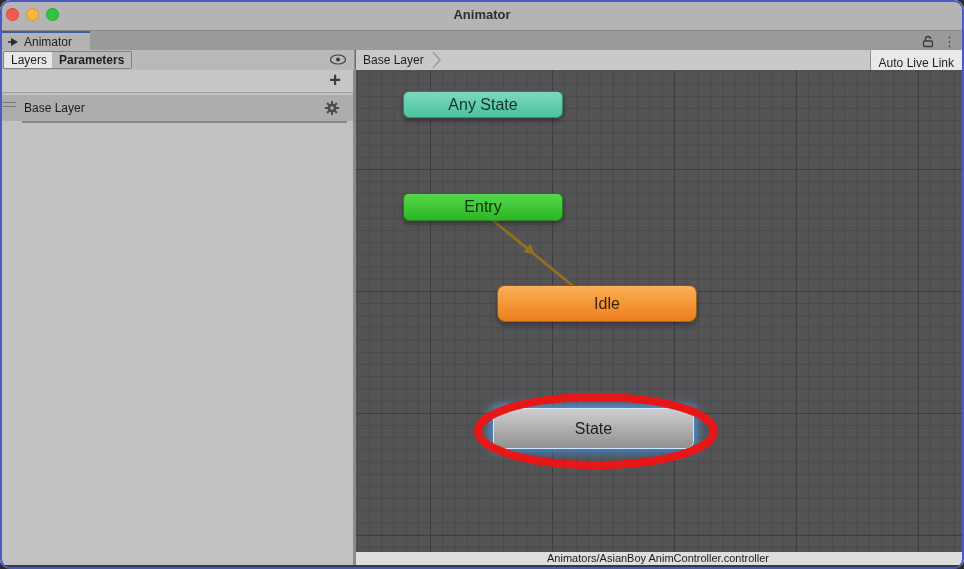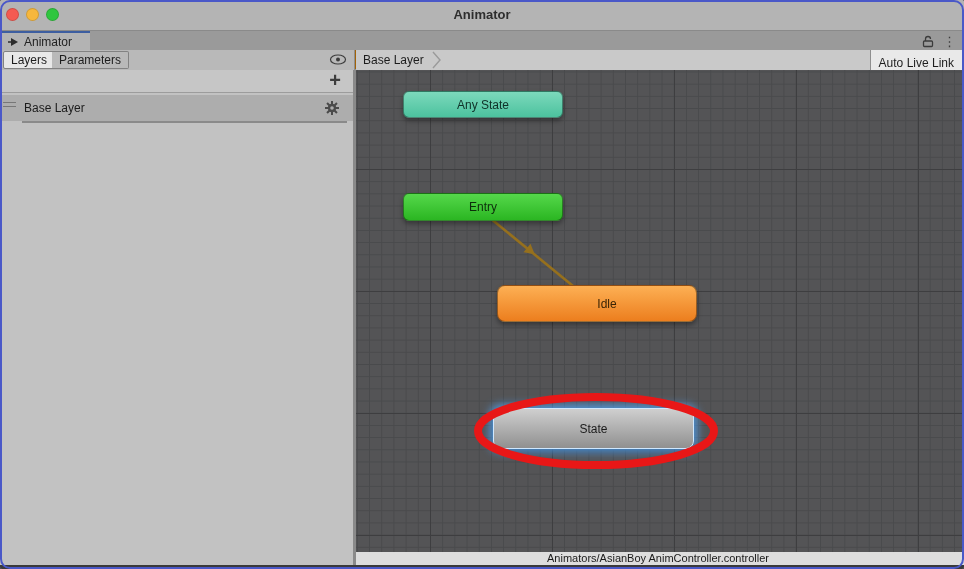--- a/index.html
+++ b/index.html
@@ -1,19 +1,19 @@
 <!DOCTYPE html>
 <html><head>
 <meta charset="utf-8">
 <style>
   * { margin:0; padding:0; box-sizing:border-box; }
   html,body { width:964px; height:569px; font-family:"Liberation Sans", sans-serif; background:#2b2b2b; }
   #window {
     position:relative; width:964px; height:569px; overflow:hidden;
-    background:#b5b5b5; border-radius:2px;
+    background:#b5b5b5; border-radius:10px;
   }
   
   #window::after {
     content:""; position:absolute; inset:0; border:2px solid #4a58c8;
     border-radius:10px; pointer-events:none; z-index:60;
   }
 
   
   .titlebar { position:absolute; left:0; top:0; width:964px; height:30px; background:#b4b4b4; }
   .lights { position:absolute; left:6px; top:8px; display:flex; gap:7px; }
@@ -35,21 +35,21 @@
 
   
   .toolbar { position:absolute; left:0; top:50px; width:768px; height:20px; background:#a16207; border-bottom:1px solid #8f8f8f; }
   .toolbar-left { position:absolute; left:0; top:0; width:355px; height:20px; background:#b9b9b9; border-right:1px solid #8f8f8f; }
   .mini-tab {
     position:absolute; top:1px; height:18px; display:flex; align-items:center; padding:0 7px;
     font-size:12px; color:#1d1d1d; border:1px solid #828282; background:#b9b9b9;
   }
   .mini-tab.active { background:#e8e8e8; }
   .mini-tab.layers { left:3px; border-radius:2px 0 0 2px; }
-  .mini-tab.params { left:52px; border-left:none; border-radius:0 2px 2px 0; }
+  .mini-tab.params { left:52px; border-left:none; border-radius:0 2px 2px 0;font-weight:bold; }
   .eye { position:absolute; right:7px; top:3px; }
   .toolbar-right { position:absolute; left:356px; top:0; width:608px; height:20px; background:#c9c9c9; }
   .breadcrumb { position:absolute; left:7px; top:0; height:20px; display:flex; align-items:center; font-size:12px; color:#1d1d1d; }
   .crumb-chev { margin-left:8px; }
   .auto-live {
     position:absolute; right:2px; top:0; height:20px; padding:0 8px; display:flex; align-items:flex-end;
     background:#e9e9e9; border-left:1px solid #8f8f8f; font-size:12px; color:#1d1d1d;
   }
 
   
@@ -71,21 +71,21 @@
     background-image:
       linear-gradient(#3e3e40 1px, transparent 1px),
       linear-gradient(90deg, #3e3e40 1px, transparent 1px),
       linear-gradient(#494a4c 1px, transparent 1px),
       linear-gradient(90deg, #494a4c 1px, transparent 1px);
     background-size:122px 122px, 122px 122px, 12.2px 12.2px, 12.2px 12.2px;
     background-position:74px 99px;
   }
   .node {
     position:absolute; display:flex; align-items:center; justify-content:center;
-    font-size:12px; color:#14211c; border-radius:6px;
+    font-size:16px; color:#14211c; border-radius:6px;
     border:1px solid rgba(0,0,0,.38); box-shadow:0 3px 5px rgba(0,0,0,.35);
   }
   .node-anystate { left:47px; top:21px; width:160px; height:27px; background:linear-gradient(#7cd9bc,#4cc29e); color:#103229; }
   .node-entry   { left:47px; top:123px; width:160px; height:28px; background:linear-gradient(#55d84b,#2bb622); color:#0d2e0b; }
   .node-idle    { left:141px; top:215px; width:200px; height:37px; border-radius:8px; background:linear-gradient(#fdb054,#ec7e1e); color:#3a2405;padding-left:20px; }
   .node-walk    {
     left:137px; top:338px; width:201px; height:41px; border-radius:8px;
     background:linear-gradient(#cfcfcf,#909090); color:#1c1c1c;
     border:1px solid #cfe8ff; box-shadow:0 0 10px 3px rgba(84,170,255,.85), 0 3px 5px rgba(0,0,0,.35);
   }

